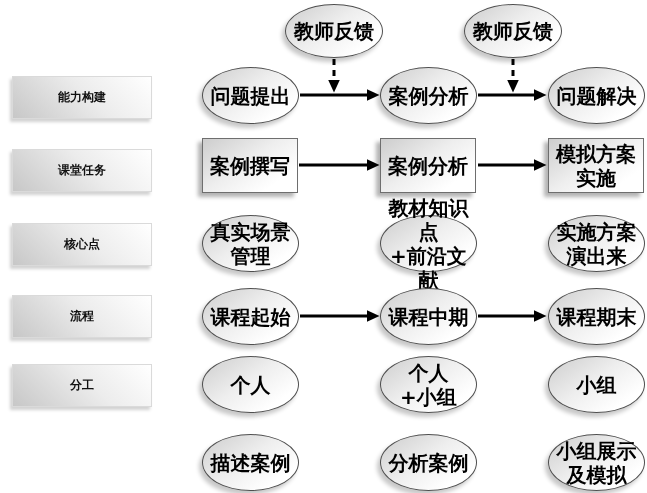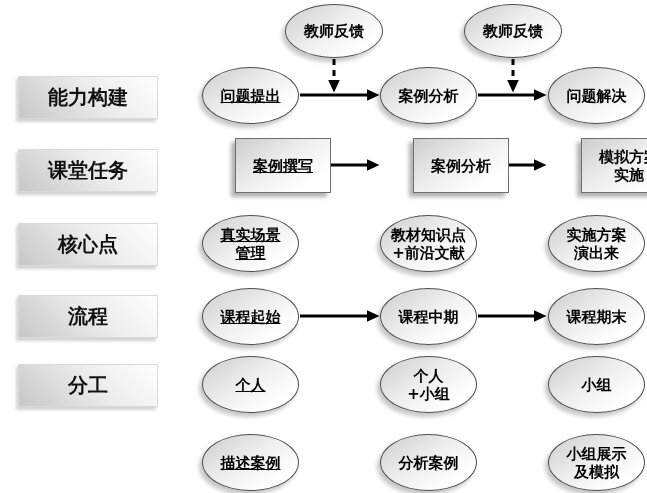--- a/index.html
+++ b/index.html
@@ -18,43 +18,43 @@
   .arrows {
     position: absolute;
     left: 0;
     top: 0;
     width: 647px;
     height: 493px;
     pointer-events: none;
   }
   .rowlabel {
     position: absolute;
-    left: 18px;
+    left: 12px;
     width: 140px;
     height: 43px;
     display: flex;
     align-items: center;
     justify-content: center;
-    font-size: 20px;
+    font-size: 12px;
     font-weight: bold;
     color: #111111;
     background: linear-gradient(225deg, #ffffff 0%, #ececec 45%, #c7c7c7 100%);
     border: 1px solid #dadada;
     box-shadow: -2px 3px 3px rgba(0,0,0,0.18);
     box-sizing: border-box;
     text-align: right;
   }
   .node {
     position: absolute;
     display: flex;
     align-items: center;
     justify-content: center;
     text-align: center;
     white-space: pre-line;
-    font-size: 15px;
+    font-size: 20px;
     font-weight: bold;
     color: #000000;
     line-height: 1.2;
     background: linear-gradient(145deg, #cdcdcd 0%, #eeeeee 45%, #ffffff 80%);
     box-sizing: border-box;
   }
   .ellipse {
     width: 97px;
     height: 57px;
     border: 1.5px solid #4f4f4f;
@@ -63,24 +63,23 @@
   }
   .feedback {
     width: 98px;
     height: 54px;
   }
   .rect {
     width: 96px;
     height: 55px;
     border: 1.5px solid #6e6e6e;
     box-shadow: -4px 4px 4px rgba(0,0,0,0.30);
-    margin-left: 33px;
   }
   
-  .c1 { left: 202px; text-decoration: underline; }
+  .c1 { left: 202px; }
   .c2 { left: 380px; }
   .c3 { left: 548px; }
   
   .r1 { top: 67px; }
   .r3 { top: 215px; }
   .r4 { top: 288px; }
   .r5 { top: 356px; }
   .r6 { top: 434px; }
   
   .r2 { top: 138px; }

